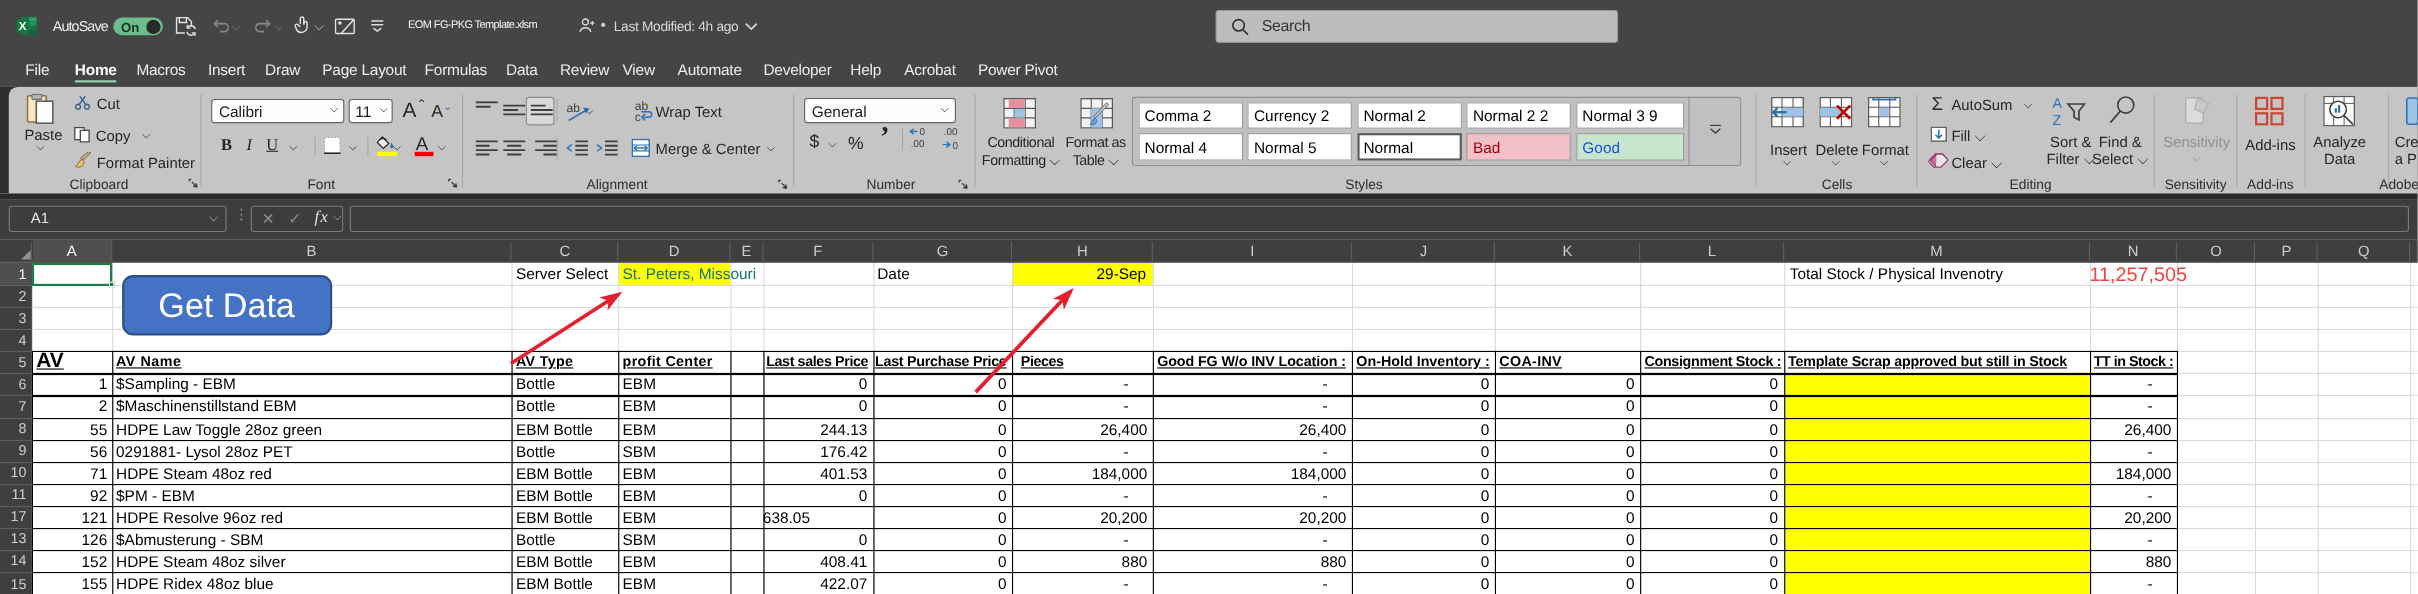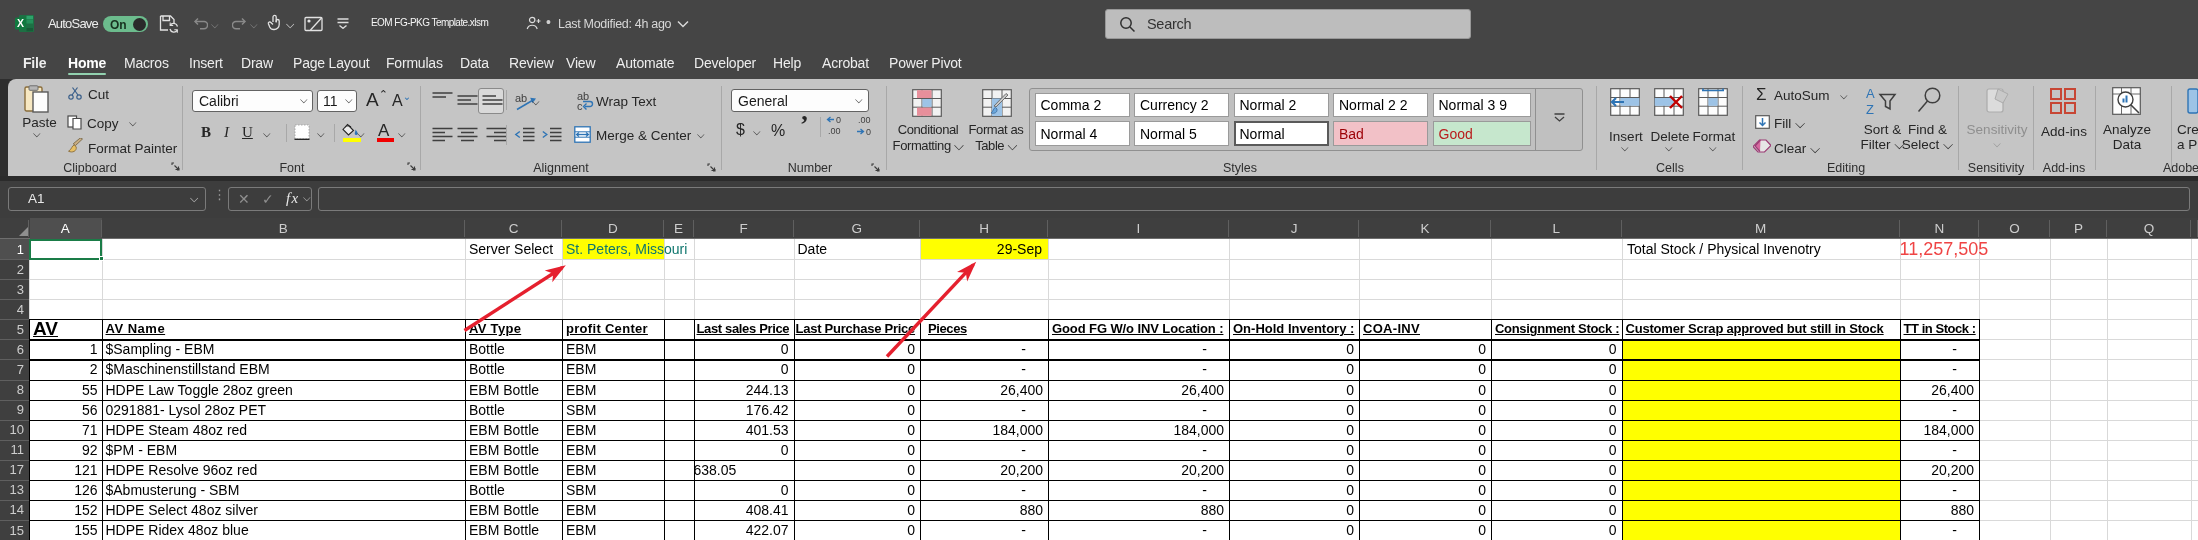--- a/index.html
+++ b/index.html
@@ -61,21 +61,21 @@
 <div class="a" style="left:558px;top:17px;font-size:12.5px;letter-spacing:-0.3px;color:#d8d8d8">Last Modified: 4h ago</div>
 <svg class="a" style="left:677px;top:20px" width="12" height="8" viewBox="0 0 12 8" fill="none" stroke="#d8d8d8" stroke-width="1.5">
       <path d="M1 1.5 L6 6.5 L11 1.5"></path>
     </svg>
 <div class="a" style="left:1105px;top:9px;width:366px;height:30px;background:#bdbdbd;border:1px solid #989898;border-radius:3px"></div>
 <svg class="a" style="left:1119px;top:16px" width="17" height="17" viewBox="0 0 17 17" fill="none" stroke="#303030" stroke-width="1.5">
 <circle cx="7" cy="7" r="5.2"></circle>
       <path d="M11 11 L15.5 15.5"></path>
     </svg>
 <div class="a" style="left:1147px;top:16px;font-size:14.5px;letter-spacing:-0.3px;color:#343434">Search</div>
-<div class="a" style="left:23px;top:55px;font-size:14px;letter-spacing:-0.2px;color:#ededed;font-weight:bold">File</div>
+<div class="a" style="left:23px;top:55px;font-size:14px;letter-spacing:-0.2px;color:#ededed;font-weight:normal">File</div>
 <div class="a" style="left:68px;top:55px;font-size:14px;letter-spacing:-0.2px;color:#ffffff;font-weight:bold">Home</div>
 <div class="a" style="left:124px;top:55px;font-size:14px;letter-spacing:-0.2px;color:#ededed;font-weight:normal">Macros</div>
 <div class="a" style="left:189px;top:55px;font-size:14px;letter-spacing:-0.2px;color:#ededed;font-weight:normal">Insert</div>
 <div class="a" style="left:241px;top:55px;font-size:14px;letter-spacing:-0.2px;color:#ededed;font-weight:normal">Draw</div>
 <div class="a" style="left:293px;top:55px;font-size:14px;letter-spacing:-0.2px;color:#ededed;font-weight:normal">Page Layout</div>
 <div class="a" style="left:386px;top:55px;font-size:14px;letter-spacing:-0.2px;color:#ededed;font-weight:normal">Formulas</div>
 <div class="a" style="left:460px;top:55px;font-size:14px;letter-spacing:-0.2px;color:#ededed;font-weight:normal">Data</div>
 <div class="a" style="left:509px;top:55px;font-size:14px;letter-spacing:-0.2px;color:#ededed;font-weight:normal">Review</div>
 <div class="a" style="left:566px;top:55px;font-size:14px;letter-spacing:-0.2px;color:#ededed;font-weight:normal">View</div>
 <div class="a" style="left:616px;top:55px;font-size:14px;letter-spacing:-0.2px;color:#ededed;font-weight:normal">Automate</div>
@@ -272,21 +272,21 @@
 <div class="a" style="left:1438.5px;top:97px;font-size:14px;color:#000">Normal 3 9</div>
 <div class="a" style="left:1034.5px;top:121px;width:95px;height:25px;background:#fff;border:1px solid #9a9a9a"></div>
 <div class="a" style="left:1040.5px;top:125.5px;font-size:14px;color:#000">Normal 4</div>
 <div class="a" style="left:1134px;top:121px;width:95px;height:25px;background:#fff;border:1px solid #9a9a9a"></div>
 <div class="a" style="left:1140px;top:125.5px;font-size:14px;color:#000">Normal 5</div>
 <div class="a" style="left:1233.5px;top:121px;width:95px;height:25px;background:#fff;border:2px solid #5a5a5a"></div>
 <div class="a" style="left:1239.5px;top:125.5px;font-size:14px;color:#000">Normal</div>
 <div class="a" style="left:1333px;top:121px;width:95px;height:25px;background:#f2c1c7;border:1px solid #9a9a9a"></div>
 <div class="a" style="left:1339px;top:125.5px;font-size:14px;color:#9c0006">Bad</div>
 <div class="a" style="left:1432.5px;top:121px;width:98px;height:25px;background:#c6e7cd;border:1px solid #9a9a9a"></div>
-<div class="a" style="left:1438.5px;top:125.5px;font-size:14px;color:#b91c1c">Good</div>
+<div class="a" style="left:1438.5px;top:125.5px;font-size:14px;color:#1d4ed8">Good</div>
 <div class="a" style="left:1534.5px;top:87.5px;width:1px;height:63px;background:#909090"></div>
 <svg class="a" style="left:1553px;top:113px" width="13" height="12" viewBox="0 0 13 12" stroke="#3f3f3f" stroke-width="1.3" fill="none">
       <path d="M1.5 1 H11.5 M2 4 L6.5 8 L11 4"></path>
     </svg>
 <svg class="a" style="left:1610px;top:88px" width="30" height="28" viewBox="0 0 30 28">
       <rect x="0.7" y="0.7" width="28.6" height="26.6" fill="#fdfdfd" stroke="#5a5a5a" stroke-width="1.2"></rect>
       <path d="M0.7 9.5 H29.3 M0.7 18.2 H29.3 M10 0.7 V27.3 M20 0.7 V27.3" stroke="#5a5a5a" stroke-width="1"></path>
       <rect x="10.4" y="10" width="19" height="7.8" fill="#9dc3e6"></rect>
       <path d="M14 14 H2 M6 10 L2 14 L6 18" stroke="#2e74b5" stroke-width="2.2" fill="none"></path>
     </svg>
@@ -516,21 +516,21 @@
 <div class="a" style="left:105.5px;top:319.3px;height:20.1px;line-height:20.6px;font-size:13px;color:#000;white-space:nowrap;font-weight:bold;text-decoration:underline;letter-spacing:0.5px">AV Name</div>
 <div class="a" style="left:469px;top:319.3px;height:20.1px;line-height:20.6px;font-size:13px;color:#000;white-space:nowrap;font-weight:bold;text-decoration:underline;letter-spacing:0.3px">AV Type</div>
 <div class="a" style="left:566px;top:319.3px;height:20.1px;line-height:20.6px;font-size:13px;color:#000;white-space:nowrap;font-weight:bold;text-decoration:underline;letter-spacing:0.3px">profit Center</div>
 <div class="a" style="left:696.5px;top:319.3px;height:20.1px;line-height:20.6px;font-size:13px;color:#000;white-space:nowrap;font-weight:bold;text-decoration:underline;letter-spacing:-0.35px">Last sales Price</div>
 <div class="a" style="left:795.5px;top:319.3px;height:20.1px;line-height:20.6px;font-size:13px;color:#000;white-space:nowrap;font-weight:bold;text-decoration:underline;letter-spacing:-0.25px">Last Purchase Price</div>
 <div class="a" style="left:928px;top:319.3px;height:20.1px;line-height:20.6px;font-size:13px;color:#000;white-space:nowrap;font-weight:bold;text-decoration:underline;letter-spacing:-0.4px">Pieces</div>
 <div class="a" style="left:1052px;top:319.3px;height:20.1px;line-height:20.6px;font-size:13px;color:#000;white-space:nowrap;font-weight:bold;text-decoration:underline;letter-spacing:-0.1px">Good FG W/o INV Location :</div>
 <div class="a" style="left:1233px;top:319.3px;height:20.1px;line-height:20.6px;font-size:13px;color:#000;white-space:nowrap;font-weight:bold;text-decoration:underline">On-Hold Inventory :</div>
 <div class="a" style="left:1363px;top:319.3px;height:20.1px;line-height:20.6px;font-size:13px;color:#000;white-space:nowrap;font-weight:bold;text-decoration:underline;letter-spacing:0.3px">COA-INV</div>
 <div class="a" style="left:1495px;top:319.3px;height:20.1px;line-height:20.6px;font-size:13px;color:#000;white-space:nowrap;font-weight:bold;text-decoration:underline;letter-spacing:-0.3px">Consignment Stock :</div>
-<div class="a" style="left:1625.5px;top:319.3px;height:20.1px;line-height:20.6px;font-size:13px;color:#000;white-space:nowrap;font-weight:bold;text-decoration:underline;letter-spacing:-0.2px">Customer Scrap approved but still in Stock</div>
+<div class="a" style="left:1625.5px;top:319.3px;height:20.1px;line-height:20.6px;font-size:13px;color:#000;white-space:nowrap;font-weight:bold;text-decoration:underline;letter-spacing:-0.2px">Template Scrap approved but still in Stock</div>
 <div class="a" style="left:1903.5px;top:319.3px;height:20.1px;line-height:20.6px;font-size:13px;color:#000;white-space:nowrap;font-weight:bold;text-decoration:underline;letter-spacing:-0.45px">TT in Stock :</div>
 <div class="a" style="left:29px;top:339.4px;width:68.5px;height:20.1px;line-height:20.6px;font-size:14px;color:#000;text-align:right;white-space:nowrap">1</div>
 <div class="a" style="left:105.5px;top:339.4px;height:20.1px;line-height:20.6px;font-size:14px;color:#000;white-space:nowrap">$Sampling - EBM</div>
 <div class="a" style="left:469px;top:339.4px;height:20.1px;line-height:20.6px;font-size:14px;color:#000;white-space:nowrap">Bottle</div>
 <div class="a" style="left:566px;top:339.4px;height:20.1px;line-height:20.6px;font-size:14px;color:#000;white-space:nowrap">EBM</div>
 <div class="a" style="left:693.5px;top:339.4px;width:95.0px;height:20.1px;line-height:20.6px;font-size:14px;color:#000;text-align:right;white-space:nowrap">0</div>
 <div class="a" style="left:793.5px;top:339.4px;width:121.5px;height:20.1px;line-height:20.6px;font-size:14px;color:#000;text-align:right;white-space:nowrap">0</div>
 <div class="a" style="left:920px;top:339.4px;width:106px;height:20.1px;line-height:20.6px;font-size:14px;color:#000;text-align:right;white-space:nowrap">-</div>
 <div class="a" style="left:1048px;top:339.4px;width:159px;height:20.1px;line-height:20.6px;font-size:14px;color:#000;text-align:right;white-space:nowrap">-</div>
 <div class="a" style="left:1229px;top:339.4px;width:125px;height:20.1px;line-height:20.6px;font-size:14px;color:#000;text-align:right;white-space:nowrap">0</div>
@@ -615,21 +615,21 @@
 <div class="a" style="left:566px;top:479.8px;height:20.1px;line-height:20.6px;font-size:14px;color:#000;white-space:nowrap">SBM</div>
 <div class="a" style="left:693.5px;top:479.8px;width:95.0px;height:20.1px;line-height:20.6px;font-size:14px;color:#000;text-align:right;white-space:nowrap">0</div>
 <div class="a" style="left:793.5px;top:479.8px;width:121.5px;height:20.1px;line-height:20.6px;font-size:14px;color:#000;text-align:right;white-space:nowrap">0</div>
 <div class="a" style="left:920px;top:479.8px;width:106px;height:20.1px;line-height:20.6px;font-size:14px;color:#000;text-align:right;white-space:nowrap">-</div>
 <div class="a" style="left:1048px;top:479.8px;width:159px;height:20.1px;line-height:20.6px;font-size:14px;color:#000;text-align:right;white-space:nowrap">-</div>
 <div class="a" style="left:1229px;top:479.8px;width:125px;height:20.1px;line-height:20.6px;font-size:14px;color:#000;text-align:right;white-space:nowrap">0</div>
 <div class="a" style="left:1359px;top:479.8px;width:127px;height:20.1px;line-height:20.6px;font-size:14px;color:#000;text-align:right;white-space:nowrap">0</div>
 <div class="a" style="left:1491px;top:479.8px;width:125.5px;height:20.1px;line-height:20.6px;font-size:14px;color:#000;text-align:right;white-space:nowrap">0</div>
 <div class="a" style="left:1899.5px;top:479.8px;width:57.5px;height:20.1px;line-height:20.6px;font-size:14px;color:#000;text-align:right;white-space:nowrap">-</div>
 <div class="a" style="left:29px;top:499.9px;width:68.5px;height:20.1px;line-height:20.6px;font-size:14px;color:#000;text-align:right;white-space:nowrap">152</div>
-<div class="a" style="left:105.5px;top:499.9px;height:20.1px;line-height:20.6px;font-size:14px;color:#000;white-space:nowrap">HDPE Select 48oz silver</div>
+<div class="a" style="left:105.5px;top:499.9px;height:20.1px;line-height:20.6px;font-size:14px;color:#000;white-space:nowrap">HDPE Steam 48oz silver</div>
 <div class="a" style="left:469px;top:499.9px;height:20.1px;line-height:20.6px;font-size:14px;color:#000;white-space:nowrap">EBM Bottle</div>
 <div class="a" style="left:566px;top:499.9px;height:20.1px;line-height:20.6px;font-size:14px;color:#000;white-space:nowrap">EBM</div>
 <div class="a" style="left:693.5px;top:499.9px;width:95.0px;height:20.1px;line-height:20.6px;font-size:14px;color:#000;text-align:right;white-space:nowrap">408.41</div>
 <div class="a" style="left:793.5px;top:499.9px;width:121.5px;height:20.1px;line-height:20.6px;font-size:14px;color:#000;text-align:right;white-space:nowrap">0</div>
 <div class="a" style="left:920px;top:499.9px;width:123px;height:20.1px;line-height:20.6px;font-size:14px;color:#000;text-align:right;white-space:nowrap">880</div>
 <div class="a" style="left:1048px;top:499.9px;width:176px;height:20.1px;line-height:20.6px;font-size:14px;color:#000;text-align:right;white-space:nowrap">880</div>
 <div class="a" style="left:1229px;top:499.9px;width:125px;height:20.1px;line-height:20.6px;font-size:14px;color:#000;text-align:right;white-space:nowrap">0</div>
 <div class="a" style="left:1359px;top:499.9px;width:127px;height:20.1px;line-height:20.6px;font-size:14px;color:#000;text-align:right;white-space:nowrap">0</div>
 <div class="a" style="left:1491px;top:499.9px;width:125.5px;height:20.1px;line-height:20.6px;font-size:14px;color:#000;text-align:right;white-space:nowrap">0</div>
 <div class="a" style="left:1899.5px;top:499.9px;width:74.5px;height:20.1px;line-height:20.6px;font-size:14px;color:#000;text-align:right;white-space:nowrap">880</div>
@@ -640,20 +640,22 @@
 <div class="a" style="left:693.5px;top:520.0px;width:95.0px;height:20.1px;line-height:20.6px;font-size:14px;color:#000;text-align:right;white-space:nowrap">422.07</div>
 <div class="a" style="left:793.5px;top:520.0px;width:121.5px;height:20.1px;line-height:20.6px;font-size:14px;color:#000;text-align:right;white-space:nowrap">0</div>
 <div class="a" style="left:920px;top:520.0px;width:106px;height:20.1px;line-height:20.6px;font-size:14px;color:#000;text-align:right;white-space:nowrap">-</div>
 <div class="a" style="left:1048px;top:520.0px;width:159px;height:20.1px;line-height:20.6px;font-size:14px;color:#000;text-align:right;white-space:nowrap">-</div>
 <div class="a" style="left:1229px;top:520.0px;width:125px;height:20.1px;line-height:20.6px;font-size:14px;color:#000;text-align:right;white-space:nowrap">0</div>
 <div class="a" style="left:1359px;top:520.0px;width:127px;height:20.1px;line-height:20.6px;font-size:14px;color:#000;text-align:right;white-space:nowrap">0</div>
 <div class="a" style="left:1491px;top:520.0px;width:125.5px;height:20.1px;line-height:20.6px;font-size:14px;color:#000;text-align:right;white-space:nowrap">0</div>
 <div class="a" style="left:1899.5px;top:520.0px;width:57.5px;height:20.1px;line-height:20.6px;font-size:14px;color:#000;text-align:right;white-space:nowrap">-</div>
 <div class="a" style="left:29px;top:238.5px;width:73px;height:21.3px;border:2px solid #1a7c47"></div>
 <div class="a" style="left:98.6px;top:256.4px;width:5px;height:5px;background:#1a7c47;border:1px solid #fff"></div>
+<div class="a" style="left:110.5px;top:250px;width:191px;height:54.5px;background:#4472c4;
+border:2px solid #2f4f86;border-radius:10px;color:#fff;font-size:31px;text-align:center;line-height:52px">Get Data</div>
 <svg class="a" style="left:0;top:0" width="2198" height="540" viewBox="0 0 2198 540" pointer-events="none">
 <defs>
         <marker id="ah" markerWidth="6.4" markerHeight="4.4" refX="5.0" refY="2.2" orient="auto">
 <path d="M6.2 2.2 L0.15 0.15 L1.75 2.2 L0.15 4.25 Z" fill="#e5202e"></path>
         </marker>
       </defs>
 <line x1="464.5" y1="330.5" x2="562.4" y2="267.5" stroke="#e5202e" stroke-width="3.4" marker-end="url(#ah)"></line>
 <line x1="887" y1="356.5" x2="973.4" y2="264.7" stroke="#e5202e" stroke-width="3.4" marker-end="url(#ah)"></line>
 </svg>
 </div>

